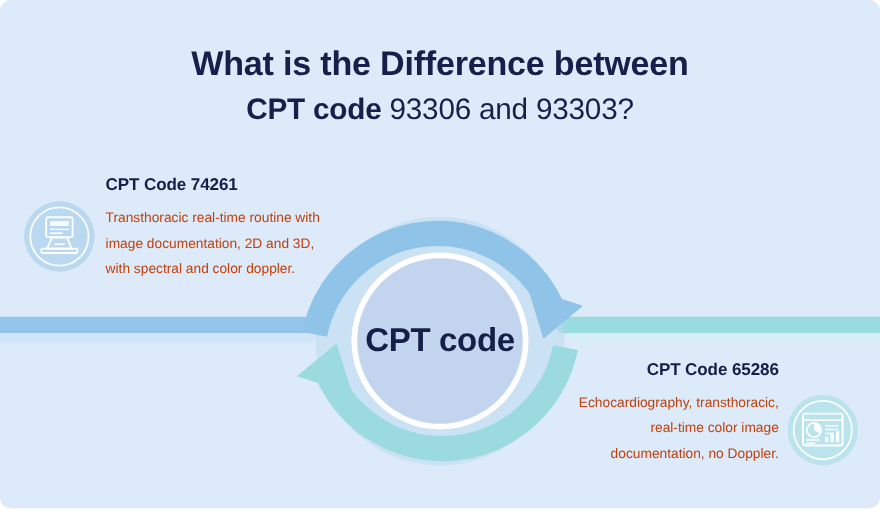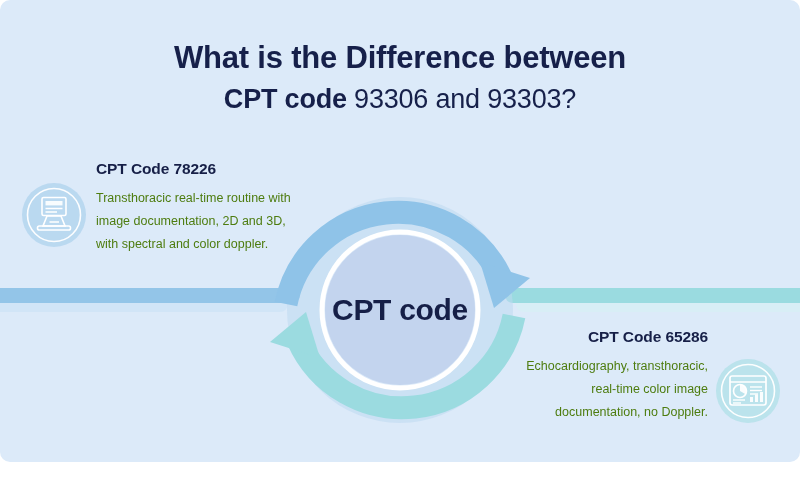--- a/index.html
+++ b/index.html
@@ -62,21 +62,21 @@
   }
   
   .block{position:absolute;}
   .block-left{left:96px;top:160px;width:196px;text-align:left;}
   .block-right{left:512px;top:328px;width:196px;text-align:right;}
   .block-head{
     font-size:15.5px;font-weight:700;color:#161f47;
     margin-bottom:9px;letter-spacing:-0.1px;
   }
   .block-body{
-    font-size:12.5px;font-weight:400;color:#4d7c0f;
+    font-size:12.5px;font-weight:400;color:#c2410c;
     line-height:1.85;
   }
   
   .badge{position:absolute;width:66px;height:66px;}
   .badge-left{left:21px;top:182px;}
   .badge-right{left:715px;top:358px;}
 </style>
 </head>
 <body>
 
@@ -107,21 +107,21 @@
 
       <g>
         <path d="M 246 138 A 114 114 0 0 1 30 162" fill="none" stroke="#9bdbe0" stroke-width="23" stroke-linecap="butt"></path>
         <polygon points="52,180 2,164 38,134" fill="#9bdbe0"></polygon>
       </g>
     </svg>
     <div class="center-label">CPT code</div>
   </div>
 
   <div class="block block-left">
-    <div class="block-head">CPT Code 78226</div>
+    <div class="block-head">CPT Code 74261</div>
     <div class="block-body">Transthoracic real-time routine with image documentation, 2D and 3D, with spectral and color doppler.</div>
   </div>
 
   <div class="block block-right">
     <div class="block-head">CPT Code 65286</div>
     <div class="block-body">Echocardiography, transthoracic, real-time color image documentation, no Doppler.</div>
   </div>
 
   <div class="badge badge-left">
     <svg width="66" height="66" viewBox="0 0 66 66" xmlns="http://www.w3.org/2000/svg">

